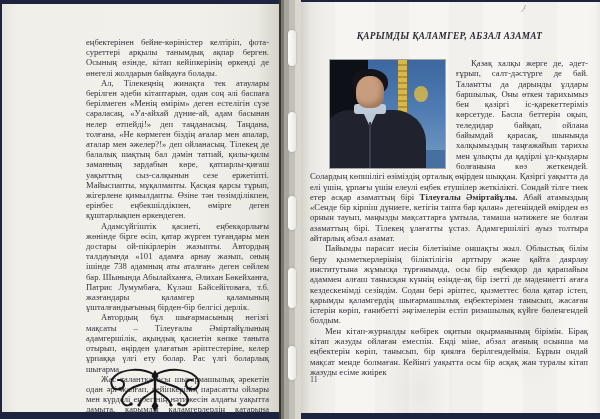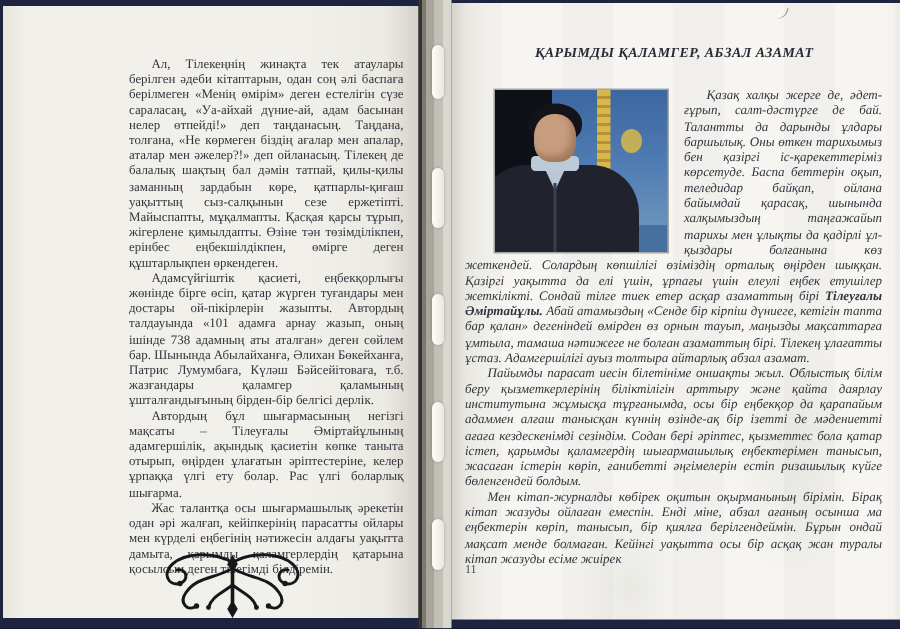--- a/index.html
+++ b/index.html
@@ -48,21 +48,21 @@
   .rp-header{
     position:absolute;left:10px;top:29px;width:277px;
     text-align:center;font-weight:bold;font-style:italic;
     font-size:9.3px;letter-spacing:.3px;color:#2c2b35;
   }
   .rp-body{
     position:absolute;left:9px;top:56px;width:278px;
     font-size:8.7px;line-height:10.3px;color:#34333d;
     text-align:justify;text-justify:inter-word;
   }
-  .rp-body p{margin:0;text-indent:15px;font-style:italic;}
+  .rp-body p{margin:0;text-indent:15px;}
   .b{font-weight:bold;}
   .page-number{
     position:absolute;left:9px;top:373px;width:278px;text-align:left;
     font-size:8px;color:#4a4952;
   }
   .pen-mark{
     position:absolute;left:216px;top:2px;width:7px;height:9px;
     border-right:1.5px solid #8b8d96;border-radius:0 0 7px 0;
     transform:rotate(14deg);opacity:.8;
   }
@@ -84,20 +84,21 @@
   .ph-hair{left:22px;top:9px;width:36px;height:26px;background:#15131a;border-radius:50% 50% 42% 42%;}
   .ph-face{left:26px;top:16px;width:28px;height:32px;background:#c79d7d;border-radius:46% 46% 40% 40%;box-shadow:inset -3px -4px 5px rgba(90,55,35,.35);}
 </style>
 </head>
 <body>
 
 <div class="stage">
 
   <div class="page page-left">
     <div class="lp-body">
+      <p class="noindent">еңбектерінен бейне-көріністер келтіріп, фота-суреттері арқылы танымдық ақпар берген. Осының өзінде, кітап кейіпкерінің өркенді де өнегелі жолдарын байқауға болады.</p>
       <p>Ал, Тілекеңнің жинақта тек атаулары берілген әдеби кітаптарын, одан соң әлі баспаға берілмеген «Менің өмірім» деген естелігін сүзе сараласаң, «Уа-айхай дүние-ай, адам басынан нелер өтпейді!» деп таңданасың. Таңдана, толғана, «Не көрмеген біздің ағалар мен апалар, аталар мен әжелер?!» деп ойланасың. Тілекең де балалық шақтың бал дәмін татпай, қилы-қилы заманның зардабын көре, қатпарлы-қиғаш уақыттың сыз-салқынын сезе ержетіпті. Майыспапты, мұқалмапты. Қасқая қарсы тұрып, жігерлене қимылдапты. Өзіне тән төзімділікпен, ерінбес еңбекшілдікпен, өмірге деген құштарлықпен өркендеген.</p>
       <p>Адамсүйгіштік қасиеті, еңбекқорлығы жөнінде бірге өсіп, қатар жүрген туғандары мен достары ой-пікірлерін жазыпты. Автордың талдауында «101 адамға арнау жазып, оның ішінде 738 адамның аты аталған» деген сөйлем бар. Шынында Абылайханға, Әлихан Бөкейханға, Патрис Лумумбаға, Күләш Бәйсейітоваға, т.б. жазғандары қаламгер қаламының ұшталғандығының бірден-бір белгісі дерлік.</p>
       <p>Автордың бұл шығармасының негізгі мақсаты – Тілеуғалы Әміртайұлының адамгершілік, ақындық қасиетін көпке таныта отырып, өңірден ұлағатын әріптестеріне, келер ұрпаққа үлгі ету болар. Рас үлгі боларлық шығарма.</p>
       <p>Жас талантқа осы шығармашылық әрекетін одан әрі жалғап, кейіпкерінің парасатты ойлары мен күрделі еңбегінің нәтижесін алдағы уақытта дамыта, қарымды қаламгерлердің қатарына қосылсын деген тілегімді білдіремін.</p>
 
     </div>
     <div class="ornament">
       <svg viewBox="0 0 120 46" width="122" height="46" aria-hidden="true">
         <g fill="none" stroke="#17161a" stroke-width="2" stroke-linecap="round">
           <path d="M60 7 C46 -1 28 1 20 8 C13 14 17 23 25 21 C31 19 30 11 23 12"></path>

